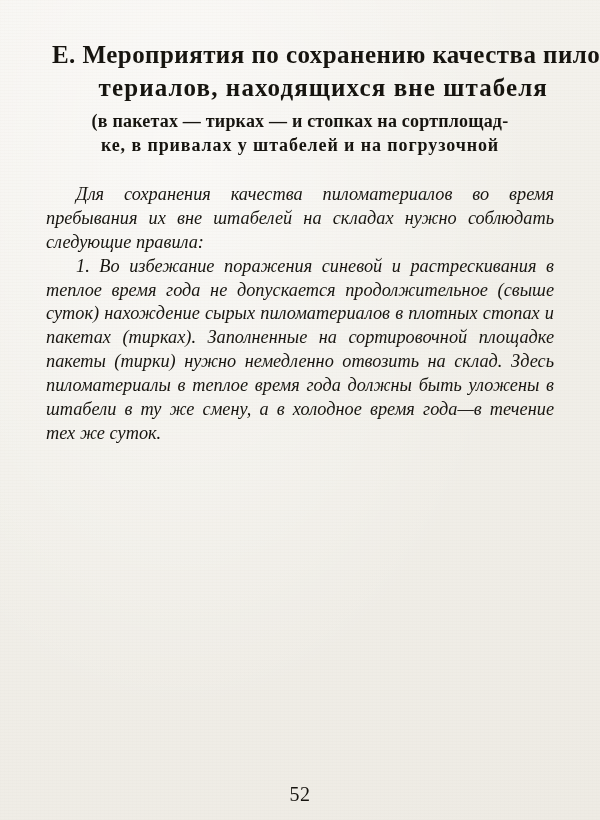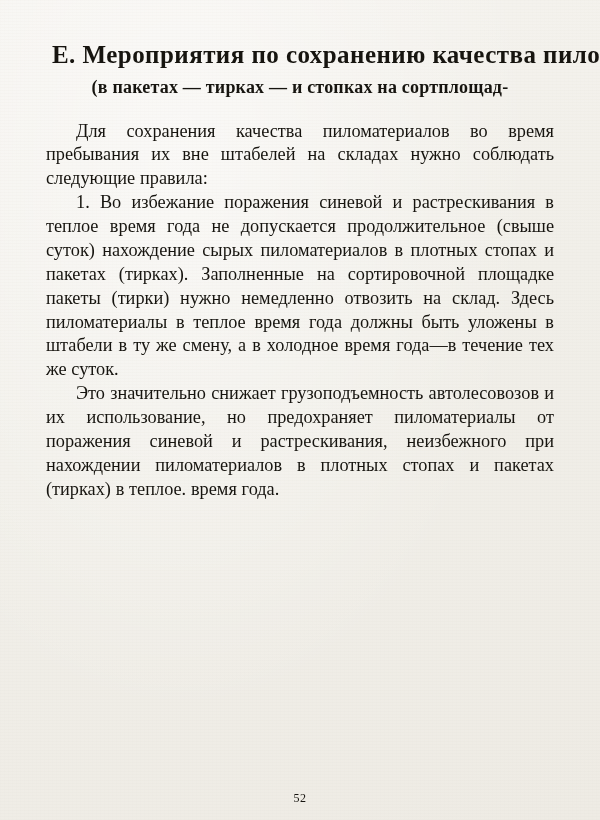--- a/index.html
+++ b/index.html
@@ -61,59 +61,61 @@
   }
   .subheading .sh-line {
     display: block;
     white-space: nowrap;
   }
   .subheading .sh-line.s1 { letter-spacing: 0.2px; }
   .subheading .sh-line.s2 { letter-spacing: 0.9px; }
   .subheading .sh-line.s3 { letter-spacing: 0.3px; }
 
   .body-block {
-    margin-top: 20px;
+    margin-top: 26px;
+    font-style: italic;
   }
   p.para {
     margin: 0;
     font-size: 18.3px;
     line-height: 1.305;
     text-align: justify;
     text-justify: inter-word;
     text-indent: 30px;
     letter-spacing: 0.0px;
     word-spacing: 0.2px;
   }
   p.para + p.para {
     margin-top: 0;
   }
   .folio {
     position: absolute;
     bottom: 14px;
     left: 0;
     right: 0;
     text-align: center;
-    font-size: 12px;
+    font-size: 20px;
     letter-spacing: 0.5px;
   }
 </style>
 </head>
 <body>
 
 <div class="page">
   <div class="grain"></div>
 
   <h1 class="heading">
     <span class="heading-line l1">Е. Мероприятия по сохранению качества пилома-</span>
+    <span class="heading-line l2">териалов, находящихся вне штабеля</span>
   </h1>
 
   <div class="subheading">
     <span class="sh-line s1">(в пакетах — тирках — и стопках на сортплощад-</span>
+    <span class="sh-line s2">ке, в привалах у штабелей и на погрузочной</span>
   </div>
 
   <div class="body-block">
     <p class="para">Для сохранения качества пиломатериалов во время пребывания их вне штабелей на складах нужно соблюдать следующие правила:</p>
     <p class="para">1. Во избежание поражения синевой и растрескивания в теплое время года  не допускается продолжительное (свыше суток) нахождение сырых пиломатериалов в плотных стопах и пакетах (тирках). Заполненные на сортировочной площадке пакеты (тирки) нужно немедленно отвозить на склад. Здесь пиломатериалы  в теплое время года должны быть уложены в штабели в ту же смену, а в холодное время года—в течение тех же суток.</p>
-    <p class="para">Это значительно снижает  грузоподъемность автолесовозов и их использование, но предохраняет пиломатериалы от поражения  синевой и растрескивания, неизбежного при нахождении пиломатериалов в плотных стопах и пакетах (тирках) в теплое. время года.</p>
   </div>
 
   <div class="folio">52</div>
 </div>
 
 </body></html>

